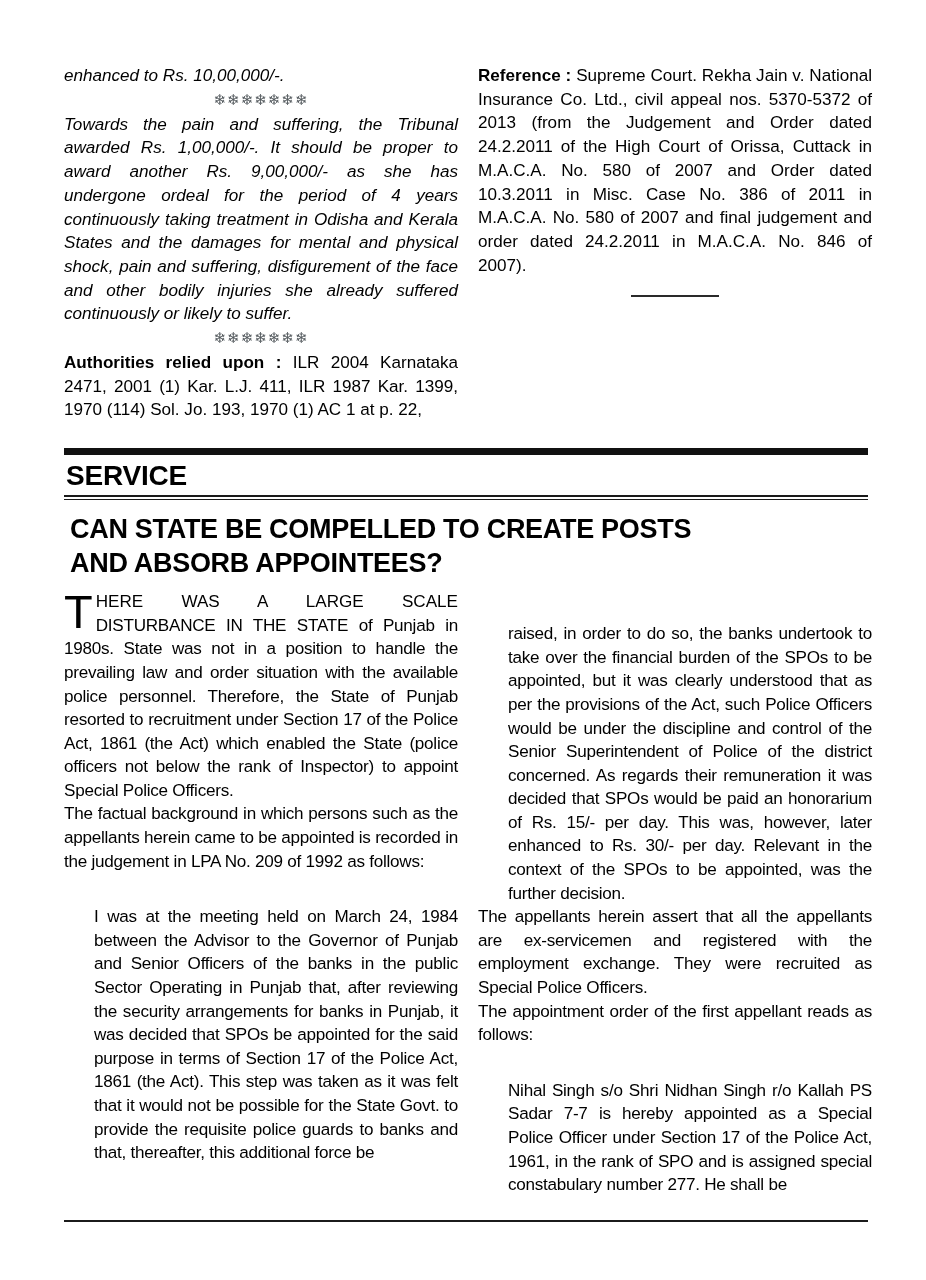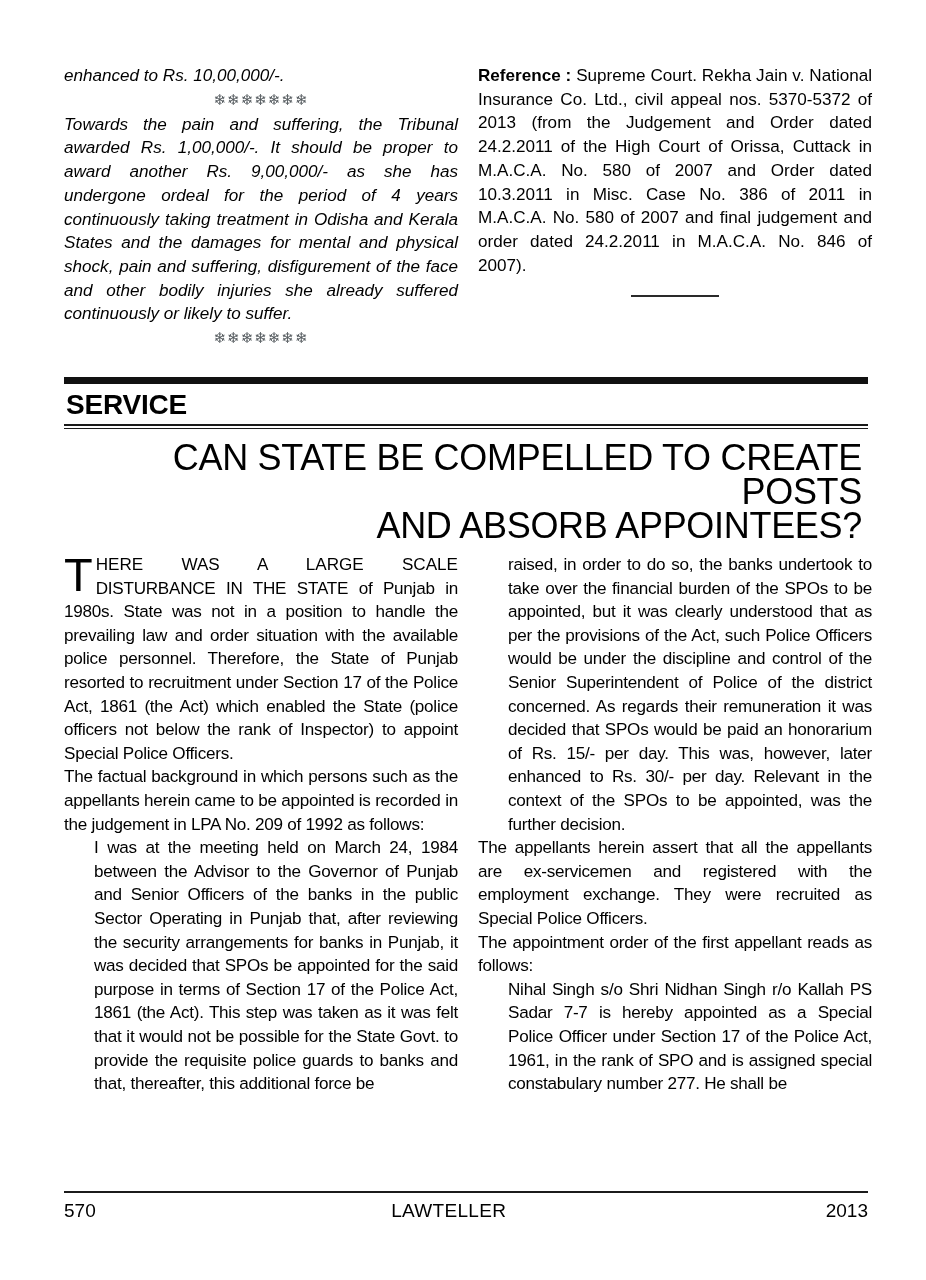--- a/index.html
+++ b/index.html
@@ -92,23 +92,23 @@
     width: 100%;
   }
   .rule-hair {
     height: 1px;
     background: #1a1a1a;
     width: 100%;
     margin-top: 2px;
   }
 
   .article-title {
-    text-align: right;
-    font-size: 36px;
-    font-weight: normal;
+    text-align: left;
+    font-size: 27px;
+    font-weight: bold;
     line-height: 34px;
     letter-spacing: -0.3px;
     padding: 12px 6px 8px 6px;
   }
 
   
   .body-cols {
     display: flex;
     gap: 20px;
     align-items: flex-start;
@@ -133,20 +133,21 @@
     font-weight: normal;
     padding: 2px 3px 0 0;
     margin-top: 1px;
   }
 
   .quote {
     margin-left: 30px;
     font-size: 16.4px;
     line-height: 23.4px;
     text-align: justify;
+    margin-top: 32px;
   }
   .tight {
     letter-spacing: -0.25px;
   }
   .looser {
     word-spacing: 9px;
   }
 
   
   .footer {
@@ -187,20 +188,21 @@
 
     <div class="col">
       <p class="italic">enhanced to Rs. 10,00,000/-.</p>
 
       <div class="flower-sep">❄❄❄❄❄❄❄</div>
 
       <p class="italic">Towards the pain and suffering, the Tribunal awarded Rs. 1,00,000/-. It should be proper to award another Rs. 9,00,000/- as she has undergone ordeal for the period of 4 years continuously taking treatment in Odisha and Kerala States and the damages for mental and physical shock, pain and suffering, disfigurement of the face and other bodily injuries she already suffered continuously or likely to suffer.</p>
 
       <div class="flower-sep">❄❄❄❄❄❄❄</div>
 
+      <p><span class="lead-label">Authorities relied upon :</span><span> ILR 2004 Karnataka 2471, 2001 (1) Kar. L.J. 411, ILR 1987 Kar. 1399, 1970 (114) Sol. Jo. 193, 1970 (1) AC 1 at p. 22,</span></p>
     </div>
 
     <div class="col">
 
       <p><span class="lead-label">Reference :</span><span> Supreme Court. Rekha Jain v. National Insurance Co. Ltd., civil appeal nos. 5370-5372 of 2013 (from the Judgement and Order dated 24.2.2011 of the High Court of Orissa, Cuttack in M.A.C.A. No. 580 of 2007 and Order dated 10.3.2011 in Misc. Case No. 386 of 2011 in M.A.C.A. No. 580 of 2007 and final judgement and order dated 24.2.2011 in M.A.C.A. No. 846 of 2007).</span></p>
 
       <div class="end-rule"></div>
     </div>
   </div>
 
@@ -232,20 +234,15 @@
       <p class="tight">The appellants herein assert that all the appellants are ex-servicemen and registered with the employment exchange. They were recruited as Special Police Officers.</p>
 
       <p class="tight">The appointment order of the first appellant reads as follows:</p>
 
       <p class="quote tight">Nihal Singh s/o Shri Nidhan Singh r/o Kallah PS Sadar 7-7 is hereby appointed as a Special Police Officer under Section 17 of the Police Act, 1961, in the rank of SPO and is assigned special constabulary number 277. He shall be</p>
     </div>
   </div>
 
   <div class="footer">
     <div class="footer-rule"></div>
-    <div class="footer-row">
-      <div class="footer-page">570</div>
-      <div class="footer-center">LAWTELLER</div>
-      <div class="footer-year">2013</div>
-    </div>
   </div>
 
 </div>
 
 </body></html>

